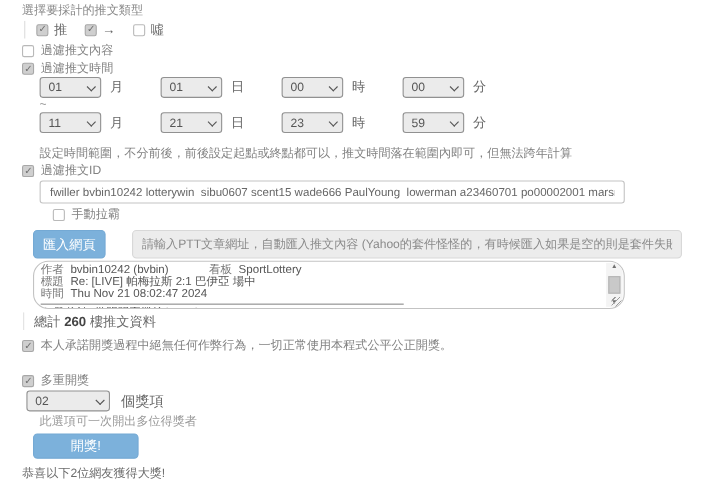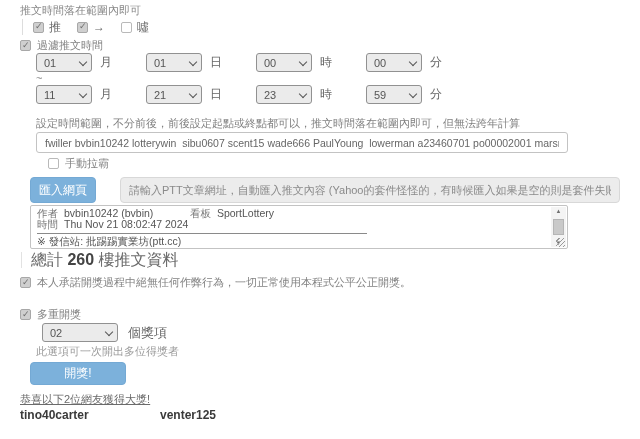--- a/index.html
+++ b/index.html
@@ -27,68 +27,72 @@
   .hint{margin:13px 0 0 16px;line-height:12px;color:#808080;}
   
   .id-input{display:block;margin:3px 0 0 16px;width:532px;height:21px;border:1px solid #c3c3c3;border-radius:3px;padding:0 8px;box-sizing:border-box;color:#666;font-size:10.5px;font-family:inherit;background:#fff;}
   
   .import-row{margin:8px 0 0 10px;display:flex;gap:24px;align-items:center;}
   .btn{background:#7cb1db;color:#fff;border:1px solid #74a9d4;border-radius:4px;font-size:12px;font-family:inherit;cursor:pointer;}
   .import-btn{width:66px;height:26px;flex:0 0 auto;}
   .url-input{flex:1;height:26px;background:#ececec;border:1px solid #d8d8d8;border-radius:4px;padding:0 8px;box-sizing:border-box;font-size:11px;color:#777;font-family:inherit;}
   .url-input::placeholder{color:#8a8a8a;opacity:1;}
   
-  .post-box{position:relative;margin:2px 0 0 10px;width:538px;height:44px;border:1px solid #c3c3c3;border-radius:2px;box-sizing:border-box;background:#fff;overflow:hidden;padding:2px 22px 0 6px;line-height:11px;color:#555;font-size:10.5px;}
+  .post-box{position:relative;margin:2px 0 0 10px;width:538px;height:44px;border:1px solid #c3c3c3;border-radius:14px;box-sizing:border-box;background:#fff;overflow:hidden;padding:2px 22px 0 6px;line-height:11px;color:#555;font-size:10.5px;}
   .pline{white-space:nowrap;height:11px;overflow:hidden;}
   .pcol-author{display:inline-block;width:150px;}
   .plabel{color:#777;margin-right:6px;}
   .post-divider{width:330px;border-top:1px solid #8a8a8a;margin:3px 0 2px 0;}
   .sb{position:absolute;top:1px;right:1px;bottom:1px;width:15px;background:#f4f4f4;display:flex;flex-direction:column;align-items:center;justify-content:space-between;padding:1px 0;box-sizing:border-box;}
   .sb-arrow{font-size:6px;color:#707070;line-height:6px;cursor:pointer;}
   .sb-thumb{width:9px;height:14px;background:#c9c9c9;border:1px solid #b5b5b5;cursor:pointer;}
   .grip{position:absolute;right:2px;bottom:1px;width:9px;height:9px;background:repeating-linear-gradient(135deg,transparent 0 2px,#9a9a9a 2px 3px);cursor:nwse-resize;}
   
   .stats{margin:3px 0 0 1px;border-left:1px solid #e2e2e2;padding-left:9px;}
-  .stat-row{line-height:12px;padding:2px 0;color:#6b6b6b;font-size:16px;}
+  .stat-row{line-height:12px;padding:2px 0;color:#6b6b6b;font-size:12px;}
   .stat-row b{color:#444;}
   .stat-row + .stat-row{margin-top:8px;}
   
   .pledge-row{margin-top:8px;}
   .multi-row{margin-top:20px;}
-  .count-row{margin:3px 0 0 22px;display:flex;align-items:center;height:19px;}
+  .count-row{margin:3px 0 0 4px;display:flex;align-items:center;height:19px;}
   .count-sel{width:76px;}
   .count-unit{margin-left:10px;color:#666;font-size:13px;}
   .multi-hint{margin:3px 0 0 16px;line-height:12px;color:#9a9a9a;}
   .draw-btn{display:block;margin:5px 0 0 10px;width:96px;height:23px;}
-  .result-msg{margin-top:8px;line-height:12px;color:#6b6b6b;text-decoration:underline;}
+  .result-msg{margin-top:8px;line-height:12px;color:#6b6b6b;}
   .winners{margin-top:3px;display:flex;line-height:14px;}
   .winner{width:140px;font-size:12px;font-weight:bold;color:#3a3a3a;}
 </style>
 </head>
 <body>
 
 <div class="wrap">
 
-  <div class="sec-title">推文時間落在範圍內即可</div>
+  <div class="sec-title">選擇要採計的推文類型</div>
 
   <div class="type-row">
     <span class="opt">
       <span class="cb checked"></span>
       <span class="opt-label">推</span>
     </span>
     <span class="opt">
       <span class="cb checked"></span>
       <span class="opt-label">→</span>
     </span>
     <span class="opt">
       <span class="cb"></span>
       <span class="opt-label">噓</span>
     </span>
   </div>
 
+  <div class="chk-row" style="margin-top:5px;">
+    <span class="cb"></span>
+    <span class="chk-label">過濾推文內容</span>
+  </div>
 
   <div class="chk-row" style="margin-top:4px;">
     <span class="cb checked"></span>
     <span class="chk-label">過濾推文時間</span>
   </div>
 
   <div class="time-block">
     <div class="time-row">
       <span class="grp">
         <span class="sel">
@@ -147,20 +151,24 @@
           <span>59</span>
           <span class="chev"></span>
         </span>
         <span class="unit">分</span>
       </span>
     </div>
   </div>
 
   <div class="hint">設定時間範圍，不分前後，前後設定起點或終點都可以，推文時間落在範圍內即可，但無法跨年計算</div>
 
+  <div class="chk-row" style="margin-top:3px;">
+    <span class="cb checked"></span>
+    <span class="chk-label">過濾推文ID</span>
+  </div>
 
   <input class="id-input" type="text" value="fwiller bvbin10242 lotterywin  sibu0607 scent15 wade666 PaulYoung  lowerman a23460701 po00002001 marsman0 BB4987 andy070412 a96354g aabbb long0115 c2osx pi" style="">
 
   <div class="chk-row" style="margin-top:4px;margin-left:28px;">
     <span class="cb"></span>
     <span class="chk-label">手動拉霸</span>
   </div>
 
   <div class="import-row">
     <button class="btn import-btn">匯入網頁</button>
@@ -168,20 +176,23 @@
   </div>
 
   <div class="post-box">
     <div class="pline">
       <span class="pcol-author">
         <span class="plabel">作者</span><span>bvbin10242 (bvbin)</span>
       </span>
       <span>
         <span class="plabel">看板</span><span>SportLottery</span>
       </span>
+    </div>
+    <div class="pline">
+      <span class="plabel">標題</span><span>Re: [LIVE] 帕梅拉斯 2:1 巴伊亞 場中</span>
     </div>
     <div class="pline">
       <span class="plabel">時間</span><span>Thu Nov 21 08:02:47 2024</span>
     </div>
     <div class="post-divider"></div>
     <div class="pline">※ 發信站: 批踢踢實業坊(ptt.cc)</div>
     <div class="sb">
       <span class="sb-arrow">▲</span>
       <span class="sb-thumb"></span>
       <span class="sb-arrow">▼</span>

